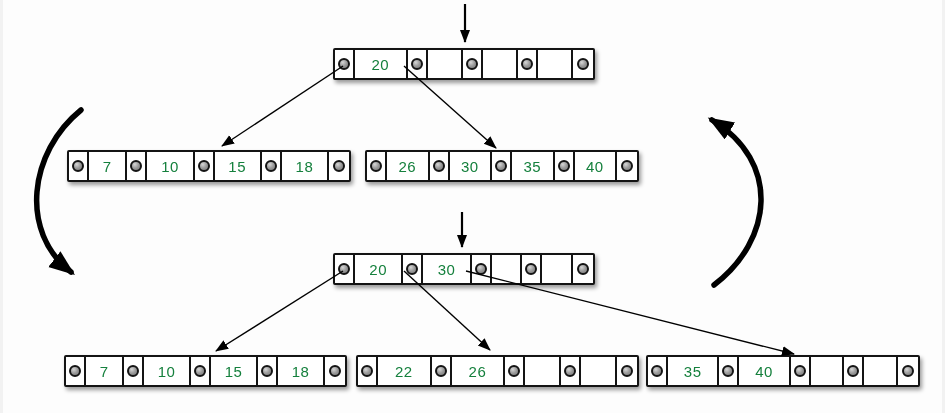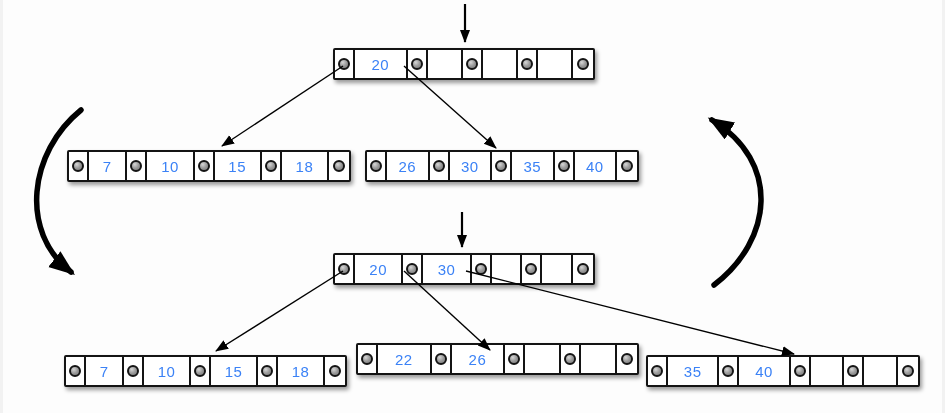--- a/index.html
+++ b/index.html
@@ -26,36 +26,36 @@
   .cell{
     display:flex;align-items:center;justify-content:center;
     border-right:2px solid #141414;
     box-sizing:border-box;
   }
   .cell:last-child{border-right:none;}
   .ptr{flex:0 0 20px;}
   .key{
     flex:1 1 auto;
     font-size:15px;
-    color:#3b82f6;
+    color:#15803d;
     letter-spacing:0.5px;
   }
   .dot{
     width:12px;height:12px;border-radius:50%;
     background:radial-gradient(circle at 35% 30%, #d6d6d6 0%, #9a9a9a 50%, #787878 100%);
     border:2px solid #1f1f1f;
     box-sizing:border-box;
   }
   
   #n-before-root       {left:330px;top:48px; width:262px;}
   #n-before-child-left {left:64px; top:150px;width:284px;}
   #n-before-child-right{left:362px;top:150px;width:274px;}
   #n-after-root        {left:330px;top:253px;width:262px;}
   #n-after-child-left  {left:61px; top:355px;width:283px;}
-  #n-after-child-mid   {left:353px;top:343px;width:283px;}
+  #n-after-child-mid   {left:353px;top:355px;width:283px;}
   #n-after-child-right {left:643px;top:355px;width:274px;}
   svg#wires{position:absolute;left:0;top:0;pointer-events:none;}
   .thin{stroke:#000;stroke-width:1.4;fill:none;}
   .cursor{stroke:#000;stroke-width:2.2;fill:none;}
   .cycle{stroke:#000;stroke-width:5.5;fill:none;stroke-linecap:round;}
 </style>
 </head>
 <body>
 
 <div id="stage">

